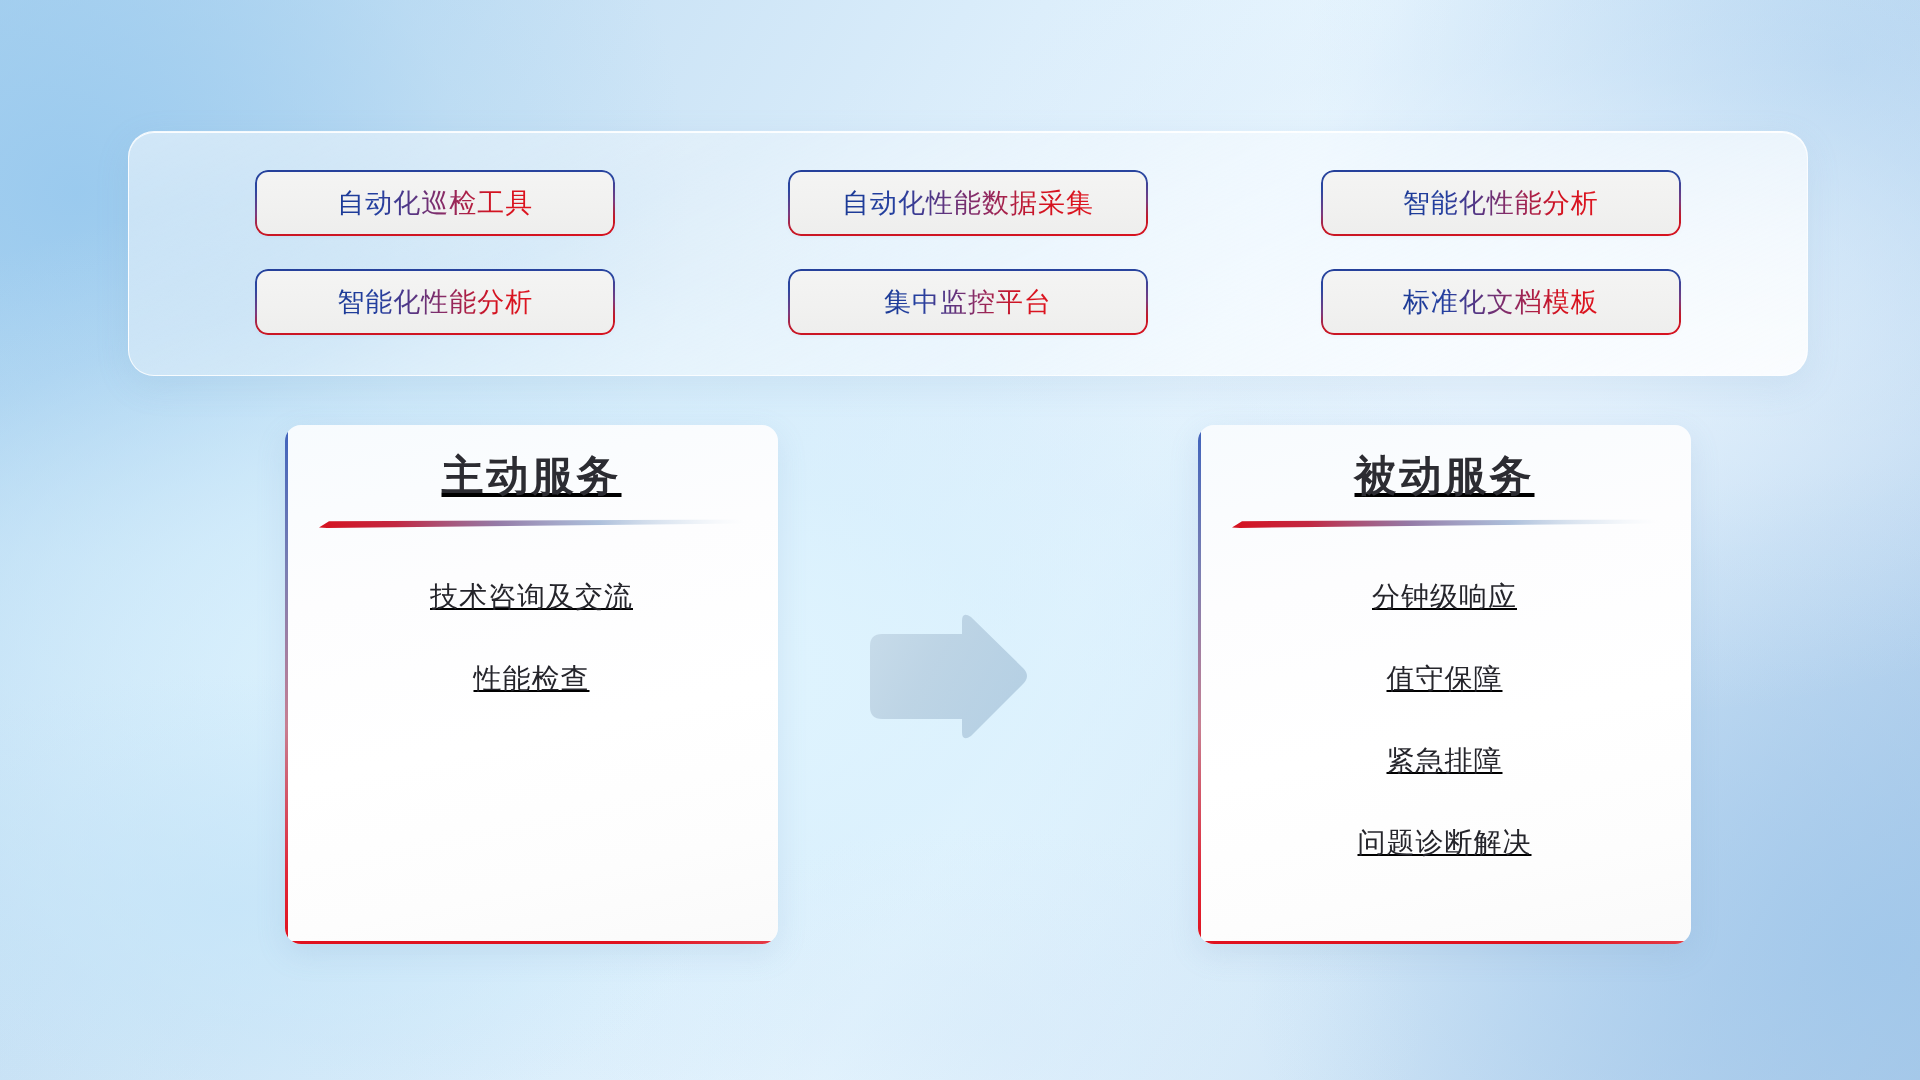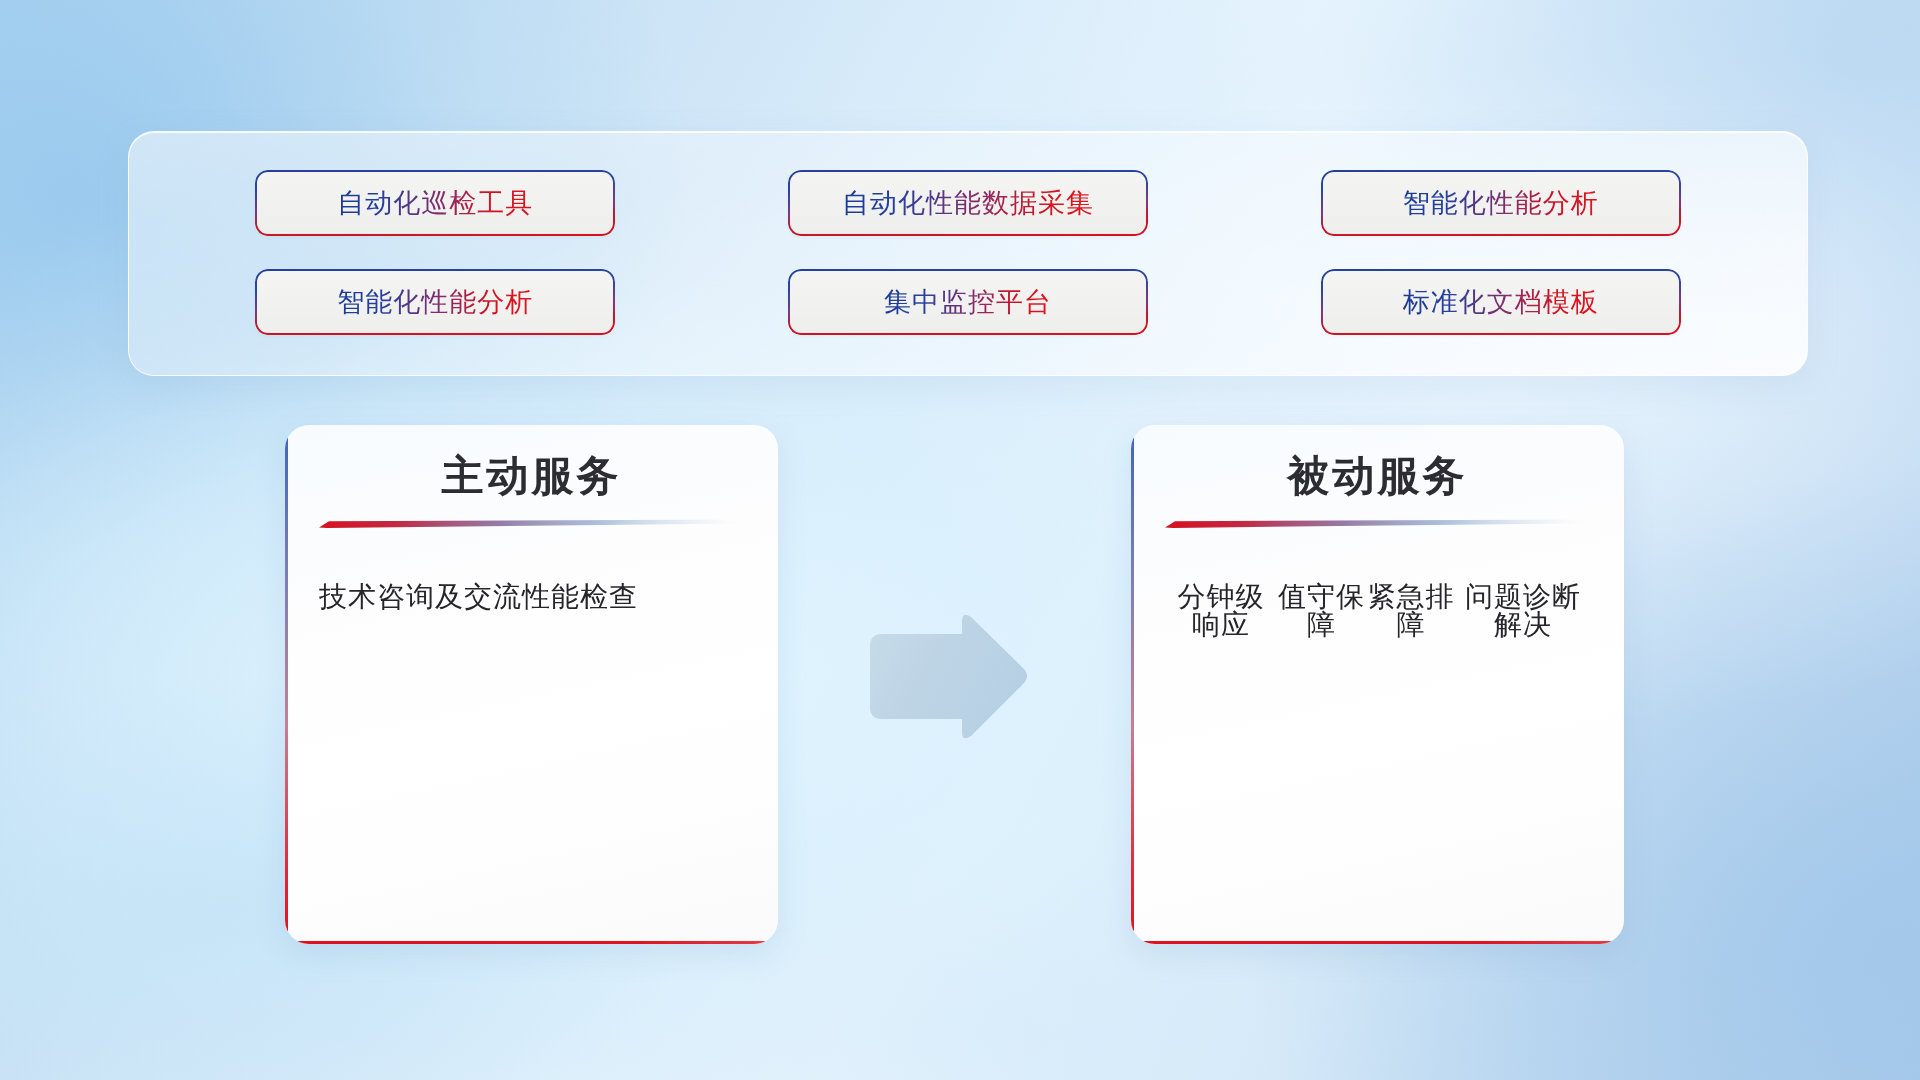--- a/index.html
+++ b/index.html
@@ -60,45 +60,46 @@
     -webkit-background-clip:text;background-clip:text;color:transparent;
     -webkit-text-fill-color:transparent;white-space:nowrap;
   }
 
   
   #flow-arrow{position:absolute;left:866px;top:612px;width:164px;height:130px;z-index:4;}
 
   
   .card{
     position:absolute;top:425px;width:493px;height:519px;z-index:4;
-    border-radius:24px;box-sizing:border-box;
+    border-radius:16px;box-sizing:border-box;
     background:linear-gradient(168deg,#f7fbfe 0%,#fdfdfe 30%,#ffffff 58%,#fdfdfd 82%,#fafafa 100%);
     box-shadow:0 10px 30px rgba(110,150,195,0.16);
     overflow:hidden;
+    text-decoration:underline;
   }
   #card-active{left:285px;}
-  #card-passive{left:1131px;}
+  #card-passive{left:1198px;}
   .card-edge-left{
     position:absolute;left:0;top:0;width:3px;height:100%;
     background:linear-gradient(180deg,#3f63bc 0%,#7b7fb2 28%,#c77f92 58%,#e0293a 86%,#e0121f 100%);
   }
   .card-edge-bottom{
     position:absolute;left:0;bottom:0;width:100%;height:3px;
     background:linear-gradient(90deg,#e0121f 0%,#e0121f 70%,#e43c48 100%);
   }
   .card-inner{position:relative;z-index:2;padding:26px 34px 0 34px;box-sizing:border-box;height:100%;}
   .card-title{
     text-align:center;font-size:42px;font-weight:700;color:#2c2c32;
     letter-spacing:3px;line-height:1.2;text-shadow:0 1px 1px rgba(255,255,255,0.9);
   }
   .card-underline{
     margin:18px auto 0 auto;width:100%;height:9px;position:relative;
   }
   .card-underline svg{display:block;width:100%;height:100%;}
-  .card-list{margin-top:34px;display:flex;gap:0;}
+  .card-list{margin-top:34px;display:flex;flex-direction:column;gap:12px;}
   .card-item{
     text-align:center;font-size:28px;color:#25252b;letter-spacing:1px;
     line-height:1.0;padding:21px 0;font-weight:400;
   }
 </style>
 </head>
 <body>
 
 <div id="bg"></div>
 

